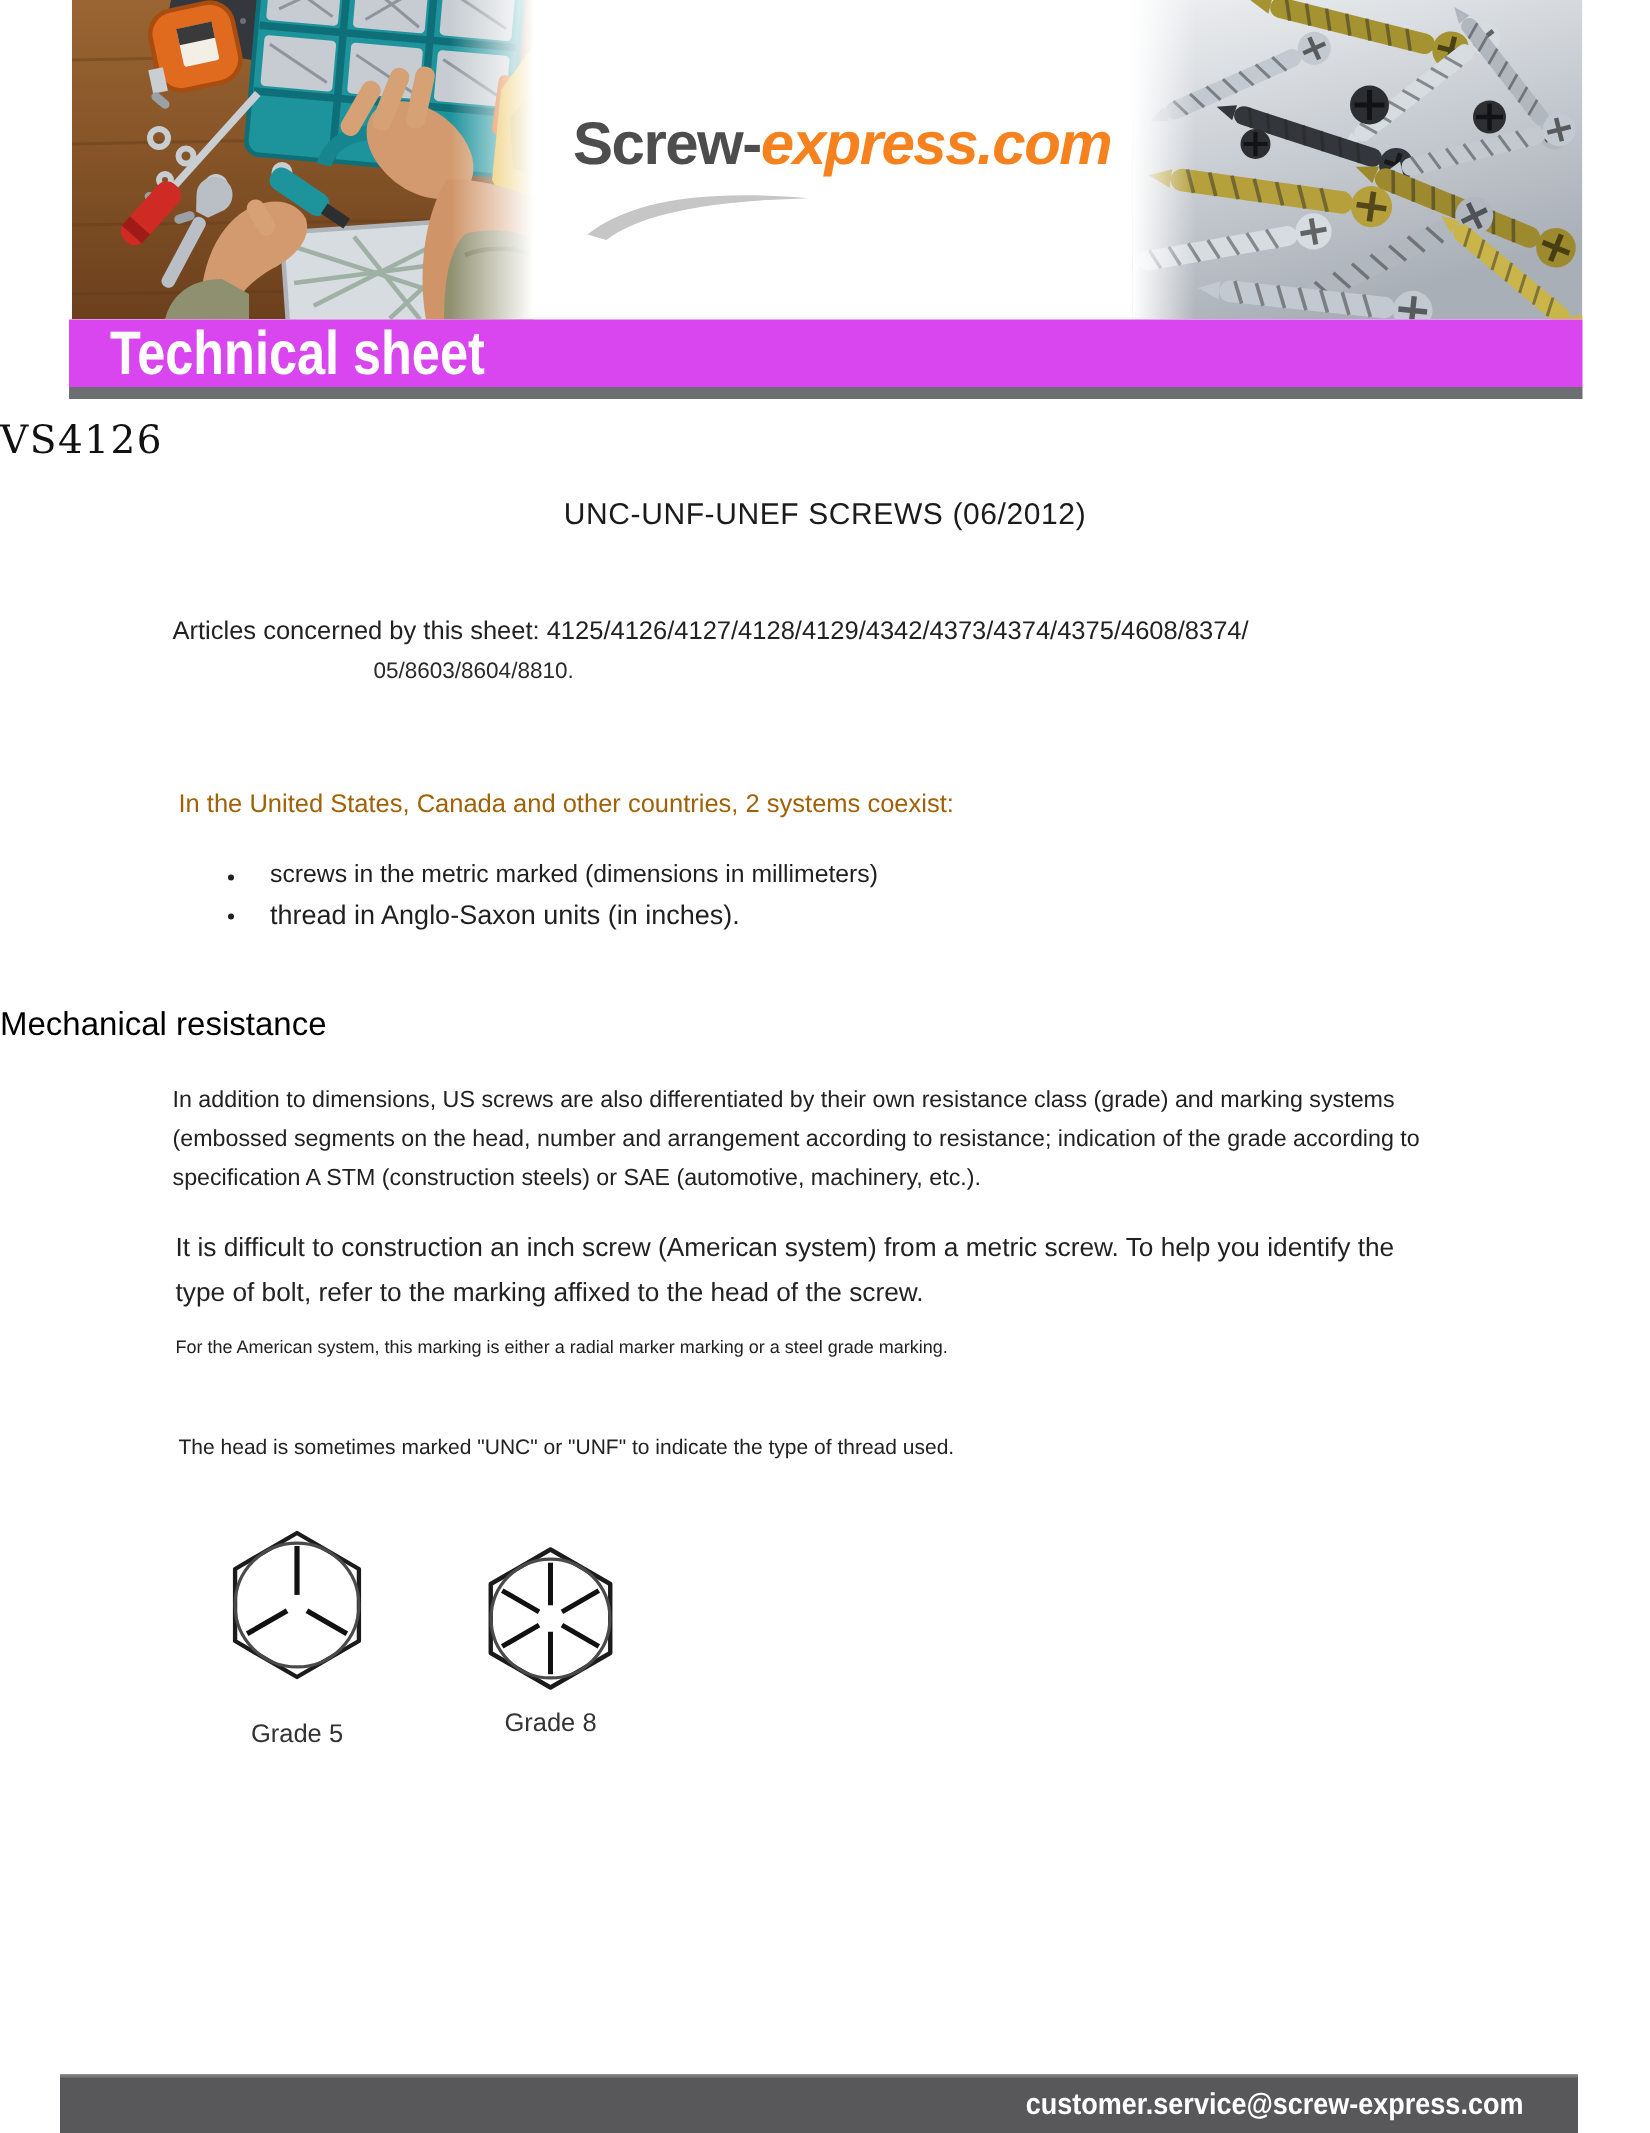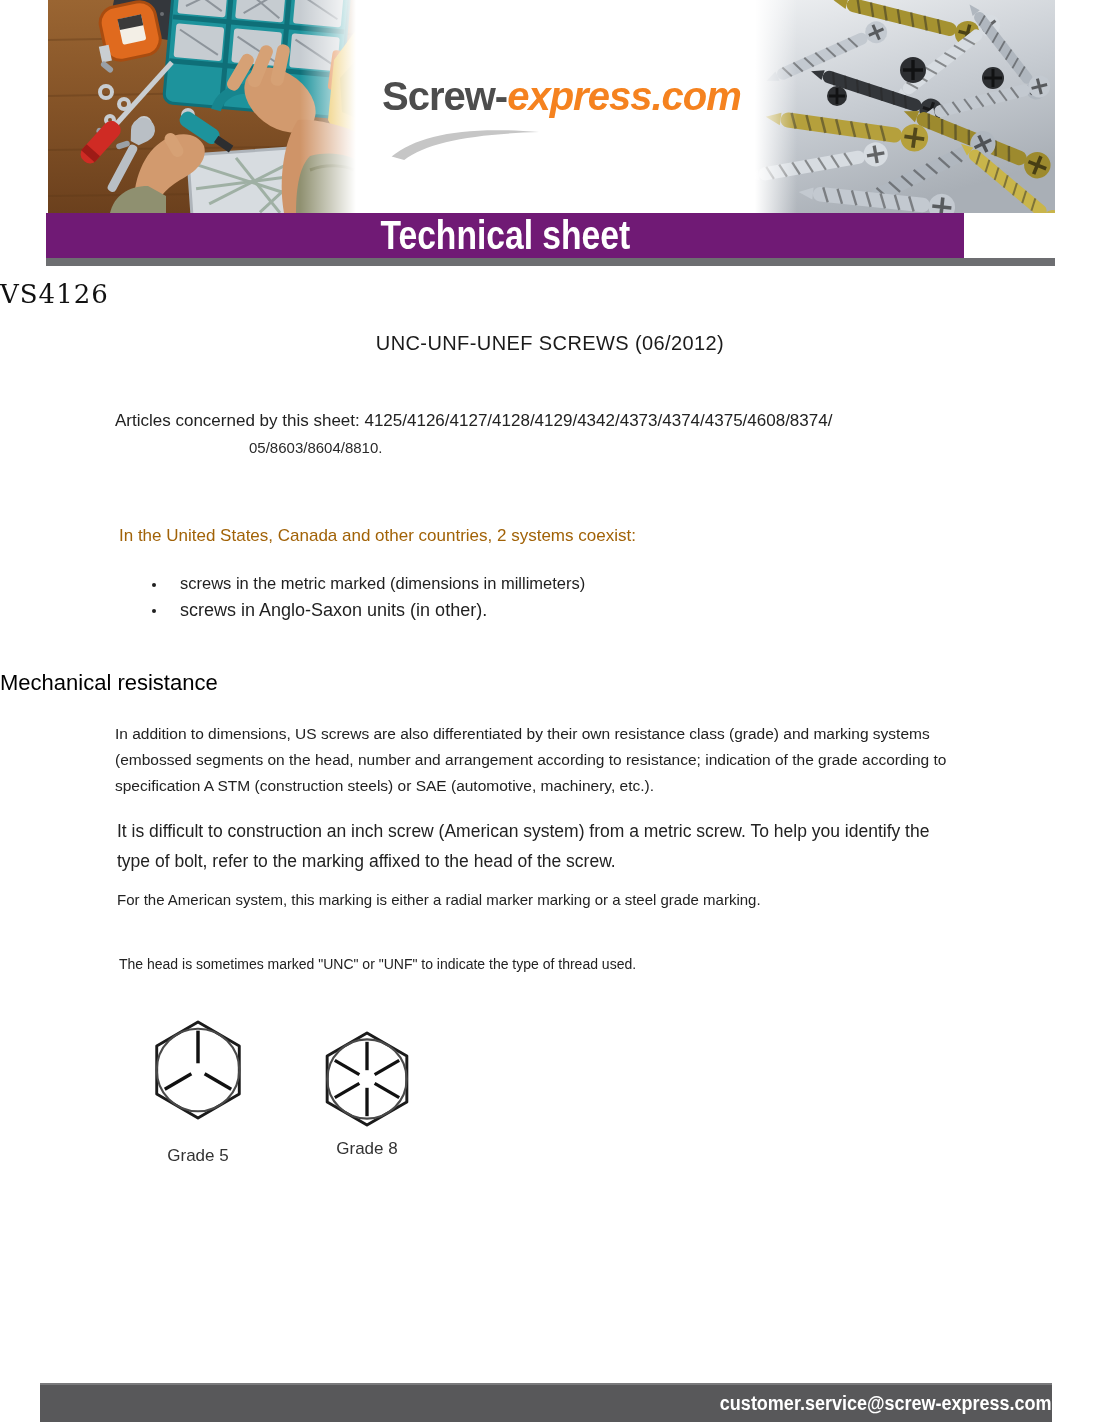--- a/index.html
+++ b/index.html
@@ -13,22 +13,22 @@
   .photo { position:absolute; top:0; height:213px; overflow:hidden; }
   .photo svg { display:block; width:100%; height:100%; }
   .photo-left  { left:48px;  width:308px; }
   .photo-right { left:755px; width:300px; }
   .logo-area { position:absolute; left:382px; top:74px; width:340px; }
   .logo-line { font-size:40px; font-weight:bold; letter-spacing:-1px; white-space:nowrap; }
   .logo-prefix { color:#4d4d4d; }
   .logo-suffix { color:#f5821f; font-style:italic; }
   .logo-swoosh { position:absolute; left:6px; top:50px; width:162px; height:36px; }
   .banner {
-    position:absolute; left:46px; top:213px; width:918px; height:45px;
-    background:#701a75; display:flex; align-items:center; justify-content:center;
+    position:absolute; left:46px; top:213px; width:1009px; height:45px;
+    background:#d946ef; display:flex; align-items:center; justify-content:flex-start;
   }
   .banner-title {
     color:#ffffff; font-weight:bold; font-size:41px; line-height:45px;
     transform:scaleX(0.82); transform-origin:center; white-space:nowrap;
   }
   .divider-bar { position:absolute; left:46px; top:258px; width:1009px; height:8px; background:#6d6e71; }
   
   .doc-code {
     position:absolute; left:0; top:279px; width:1100px; 
     font-family:"DejaVu Serif", serif; font-weight:normal; font-size:26px;
@@ -49,34 +49,35 @@
     position:absolute; left:2px; top:9px; width:4px; height:4px;
     border-radius:50%; background:#1f1f1f;
   }
   .section-heading {
     position:absolute; left:0; top:670px; width:1016px; text-align:left;
     font-size:22px; color:#000000;
   }
   .para { position:absolute; color:#222; }
   .para-1 { left:115px; top:721px; width:852px; font-size:15.5px; line-height:26px; }
   .para-2 { left:117px; top:816px; width:842px; font-size:17.5px; line-height:30px; }
-  .para-3 { left:117px; top:891px; width:860px; font-size:15px; }
+  .para-3 { left:117px; top:891px; width:860px; font-size:12px; }
   .para-4 { left:119px; top:956px; width:860px; font-size:14px; }
   
   .grade-diagram { position:absolute; }
   .grade5-diagram { left:150px; top:1018px; width:96px;  height:104px; }
   .grade8-diagram { left:321px; top:1029px; width:92px;  height:100px; }
   .grade-label { position:absolute; text-align:center; font-size:17px; color:#333; }
   .grade5-label { left:150px; top:1126px; width:96px;margin-top:20px; }
   .grade8-label { left:321px; top:1139px; width:92px; }
   
   .footer-bar {
     position:absolute; left:40px; top:1383px; width:1012px; height:39px;
     background:#58585a; border-top:2px solid #7a7a7c;
     display:flex; align-items:center; justify-content:flex-end;
+    padding-right:36px;
   }
   .footer-email {
     color:#ffffff; font-weight:bold; font-size:20px; white-space:nowrap;
     transform:scaleX(0.9); transform-origin:right center;
   }
 </style>
 </head>
 <body>
 
 <div class="page">
@@ -289,21 +290,21 @@
 
   <div class="intro-text">In the United States, Canada and other countries, 2 systems coexist:</div>
 
   <ul class="bullet-list">
     <li class="bullet-item">
       <span class="bullet-dot"></span>
       <span>screws in the metric marked (dimensions in millimeters)</span>
     </li>
     <li class="bullet-item">
       <span class="bullet-dot"></span>
-      <span>screws in Anglo-Saxon units (in other).</span>
+      <span>thread in Anglo-Saxon units (in inches).</span>
     </li>
   </ul>
 
   <div class="section-heading">Mechanical resistance</div>
 
   <p class="para para-1">In addition to dimensions, US screws are also differentiated by their own resistance class (grade) and marking systems (embossed segments on the head, number and arrangement according to resistance; indication of the grade according to specification A STM (construction steels) or SAE (automotive, machinery, etc.).</p>
   <p class="para para-2">It is difficult to construction an inch screw (American system) from a metric screw. To help you identify the type of bolt, refer to the marking affixed to the head of the screw.</p>
   <p class="para para-3">For the American system, this marking is either a radial marker marking or a steel grade marking.</p>
   <p class="para para-4">The head is sometimes marked "UNC" or "UNF" to indicate the type of thread used.</p>
 

